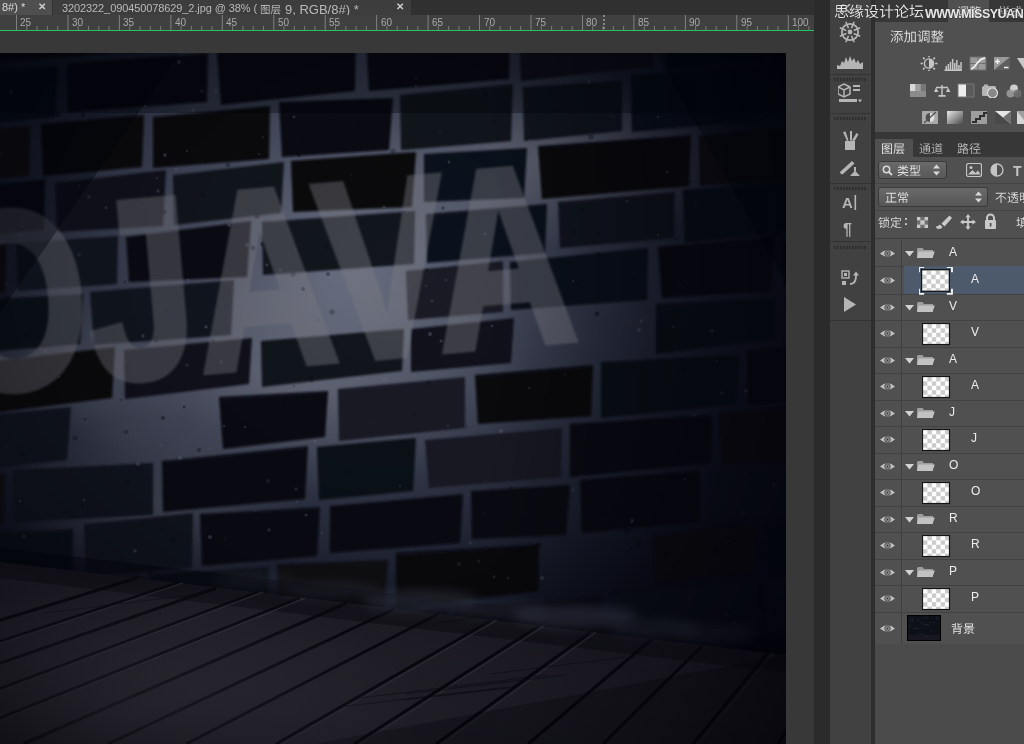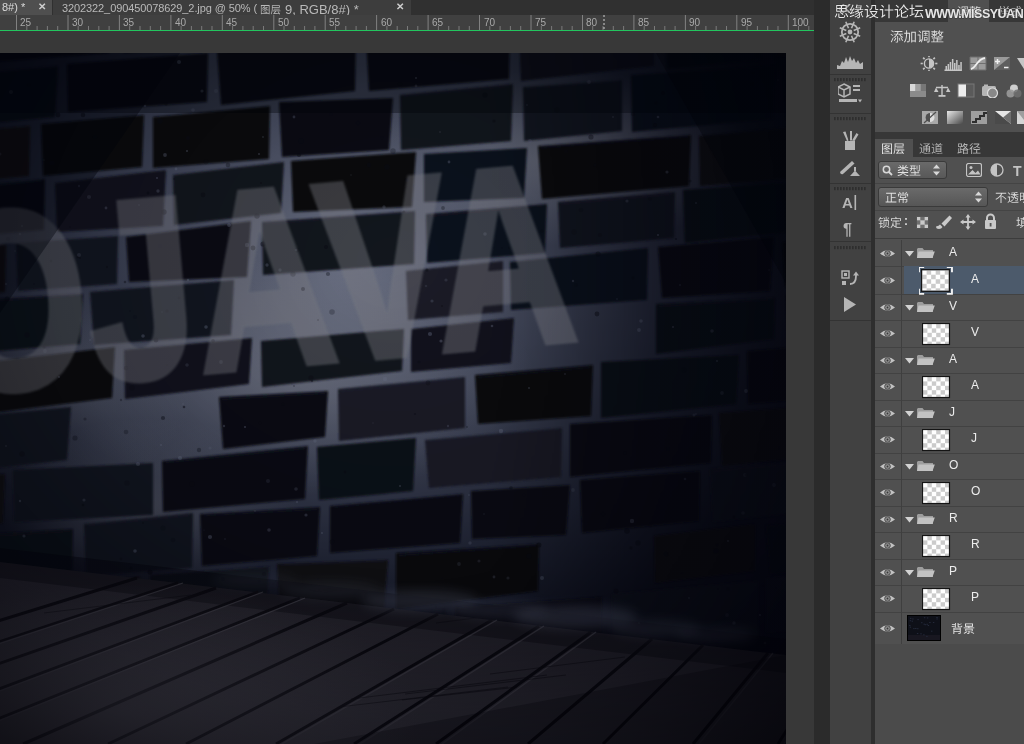--- a/index.html
+++ b/index.html
@@ -1,19 +1,19 @@
 <!DOCTYPE html>
 <html><head><meta charset="utf-8"><style>html,body{margin:0;padding:0;background:#333;}#app{position:relative;width:1024px;height:744px;overflow:hidden;font-family:"Liberation Sans",sans-serif;background:#383838;}.abs{position:absolute;}</style></head><body>
 <div id="app">
     <div class="abs" style="left:0;top:0;width:814px;height:15px;background:#303030"></div>
     <div class="abs" style="left:0;top:0;width:52px;height:15px;background:#4f4f4f"></div>
     <div class="abs" style="left:2px;top:1px;font-size:11px;color:#dadada">8#) *</div>
     <div class="abs" style="left:38px;top:1px;font-size:10px;color:#cfcfcf;font-weight:bold">✕</div>
     <div class="abs" style="left:53px;top:0;width:358px;height:15px;background:#3d3d3d"></div>
-    <div class="abs" style="left:62px;top:1.5px;font-size:11px;color:#b9b9b9;letter-spacing:-0.1px">3202322_090450078629_2.jpg @ 50% (</div>
+    <div class="abs" style="left:62px;top:1.5px;font-size:11px;color:#b9b9b9;letter-spacing:-0.1px">3202322_090450078629_2.jpg @ 38% (</div>
     <svg class="abs" style="left:260px;top:2.5px" width="23" height="12" viewBox="0 -10.5 23 12">
       <path d="M3.9 -2.9C4.8 -2.8 5.8 -2.4 6.4 -2.1L6.8 -2.6C6.2 -2.9 5.1 -3.2 4.3 -3.4ZM2.9 -1.6C4.3 -1.4 6.2 -1 7.2 -0.6L7.5 -1.2C6.5 -1.6 4.7 -2 3.3 -2.1ZM0.9 -8.4V0.8H1.6V0.4H8.8V0.8H9.6V-8.4ZM1.6 -0.3V-7.6H8.8V-0.3ZM4.3 -7.4C3.8 -6.6 2.9 -5.8 2 -5.2C2.2 -5.1 2.5 -4.9 2.6 -4.7C2.9 -5 3.2 -5.2 3.5 -5.5C3.9 -5.2 4.2 -4.8 4.7 -4.6C3.8 -4.1 2.8 -3.8 1.8 -3.6C2 -3.5 2.1 -3.2 2.2 -3C3.2 -3.2 4.3 -3.6 5.3 -4.2C6.2 -3.7 7.2 -3.3 8.2 -3.1C8.3 -3.3 8.5 -3.6 8.6 -3.7C7.7 -3.9 6.8 -4.2 6 -4.5C6.8 -5.1 7.4 -5.6 7.9 -6.4L7.4 -6.6L7.3 -6.6H4.6C4.7 -6.8 4.9 -7 5 -7.2ZM4 -5.9 4 -6H6.8C6.4 -5.6 5.9 -5.2 5.3 -4.9C4.8 -5.2 4.3 -5.5 4 -5.9Z M13.7 -4.8V-4.1H19.7V-4.8ZM12.7 -7.6H19V-6.4H12.7ZM11.9 -8.3V-5.2C11.9 -3.6 11.8 -1.2 10.8 0.4C11 0.5 11.4 0.7 11.5 0.8C12.5 -0.9 12.7 -3.5 12.7 -5.2V-5.7H19.8V-8.3ZM13.5 0.7C13.8 0.5 14.4 0.5 18.9 0.2C19.1 0.5 19.2 0.7 19.3 0.9L20.1 0.6C19.7 -0.1 19 -1.2 18.4 -2L17.7 -1.7C18 -1.3 18.3 -0.9 18.5 -0.4L14.5 -0.2C15 -0.8 15.6 -1.5 16.1 -2.3H20.4V-3H13V-2.3H15.1C14.6 -1.5 14 -0.8 13.9 -0.5C13.6 -0.3 13.4 -0.1 13.2 -0.1C13.3 0.1 13.5 0.5 13.5 0.7Z" fill="#b9b9b9"></path>
     </svg>
     <div class="abs" style="left:285px;top:1.5px;font-size:13px;color:#b9b9b9">9, RGB/8#) *</div>
     <div class="abs" style="left:396px;top:1px;font-size:10px;color:#cfcfcf;font-weight:bold">✕</div>
     <div class="abs" style="left:0;top:15px;width:814px;height:15px;border-bottom:3px solid #22c55e">
       <svg width="814" height="15" style="display:block">
         <rect width="814" height="15" fill="#404040"></rect>
         <line x1="16.5" y1="0" x2="16.5" y2="15" stroke="#818181" stroke-width="1"></line>
         <text x="20" y="11" font-family="Liberation Sans, sans-serif" font-size="10" fill="#a9a9a9">25</text>

